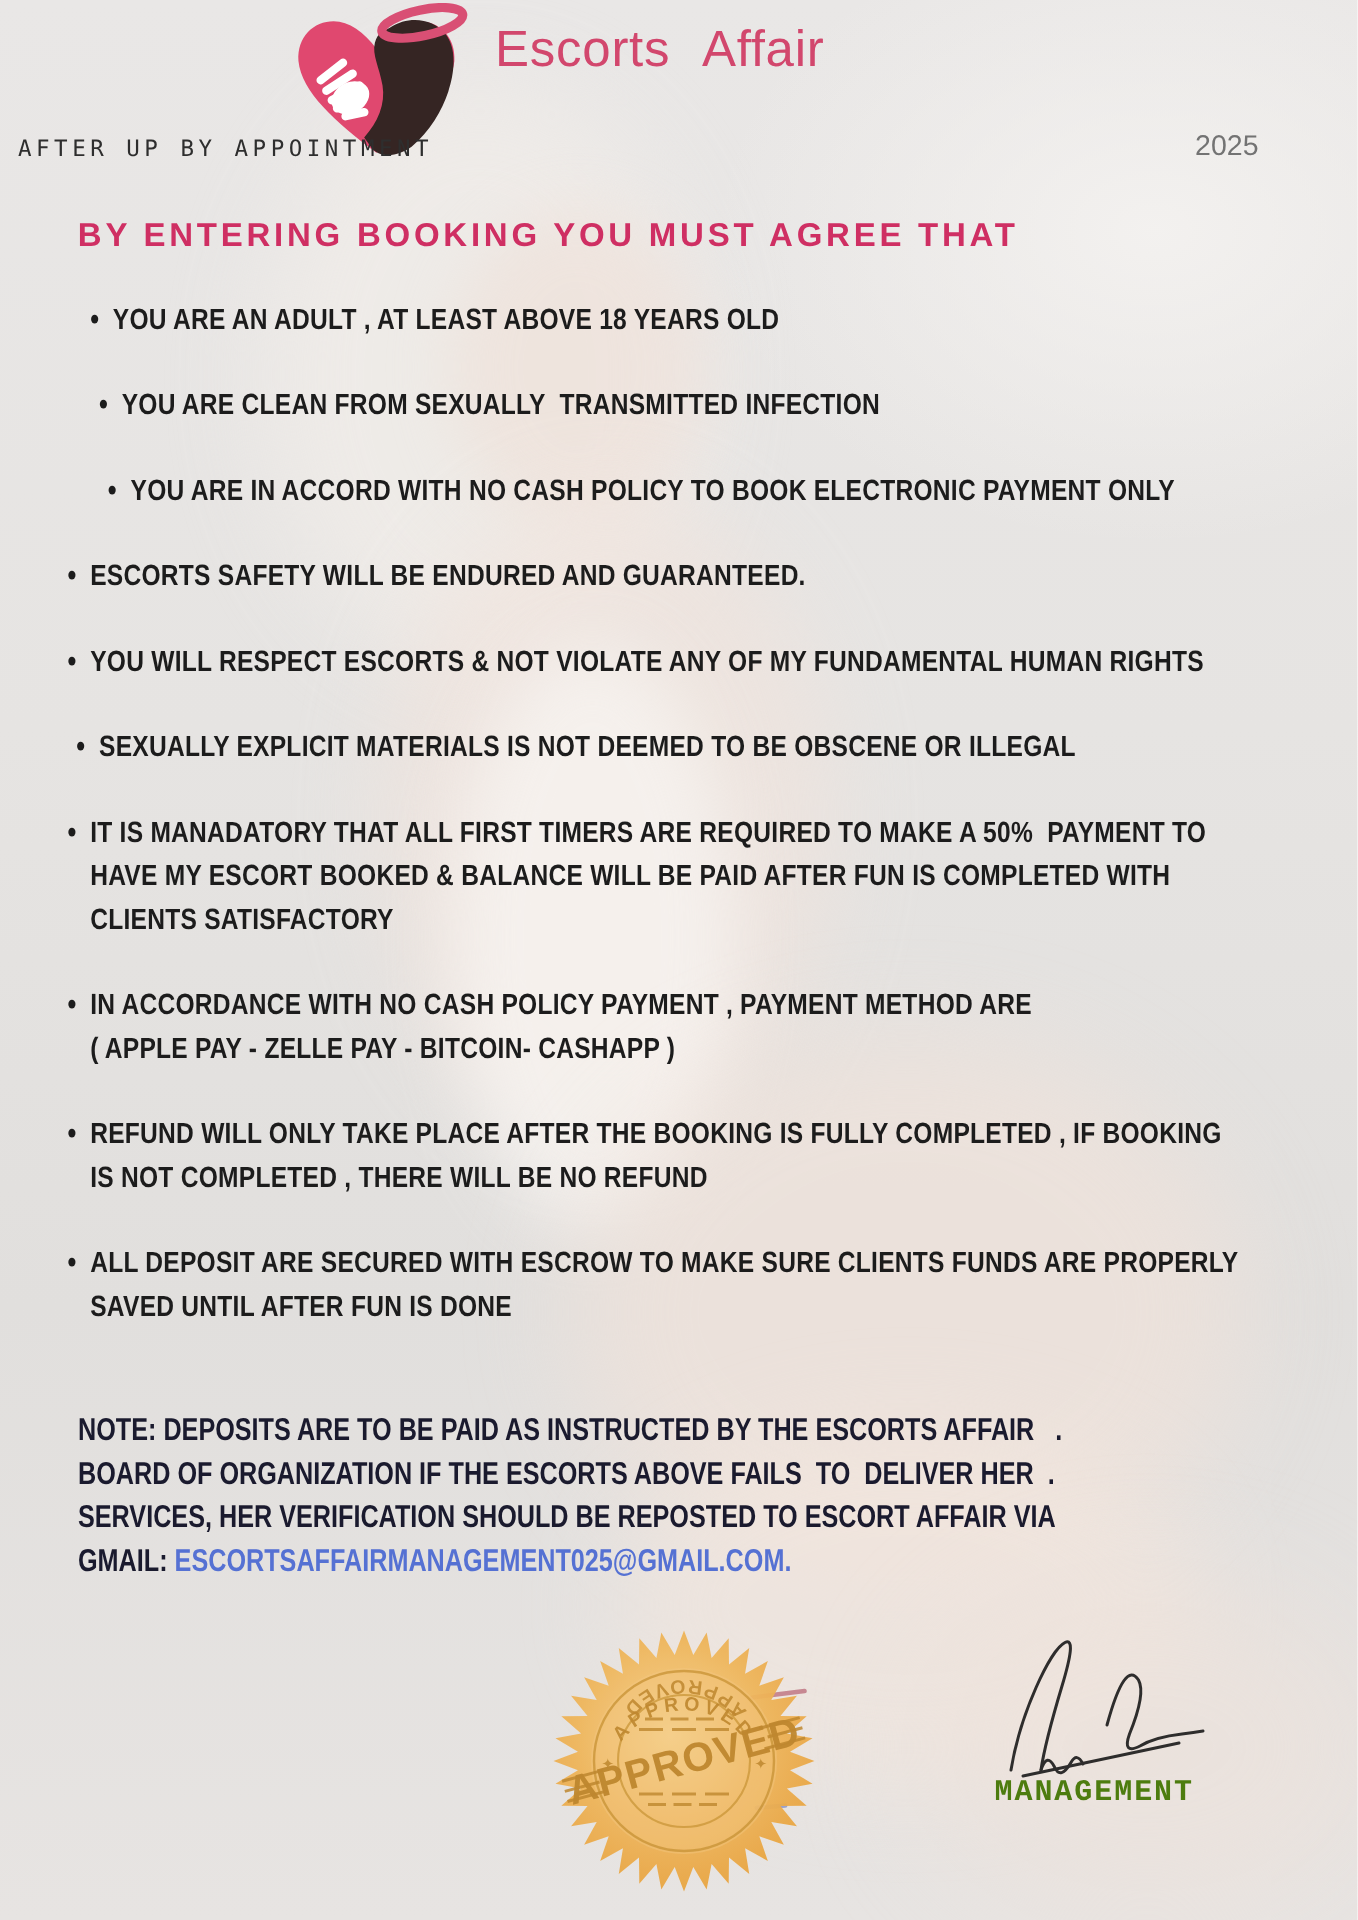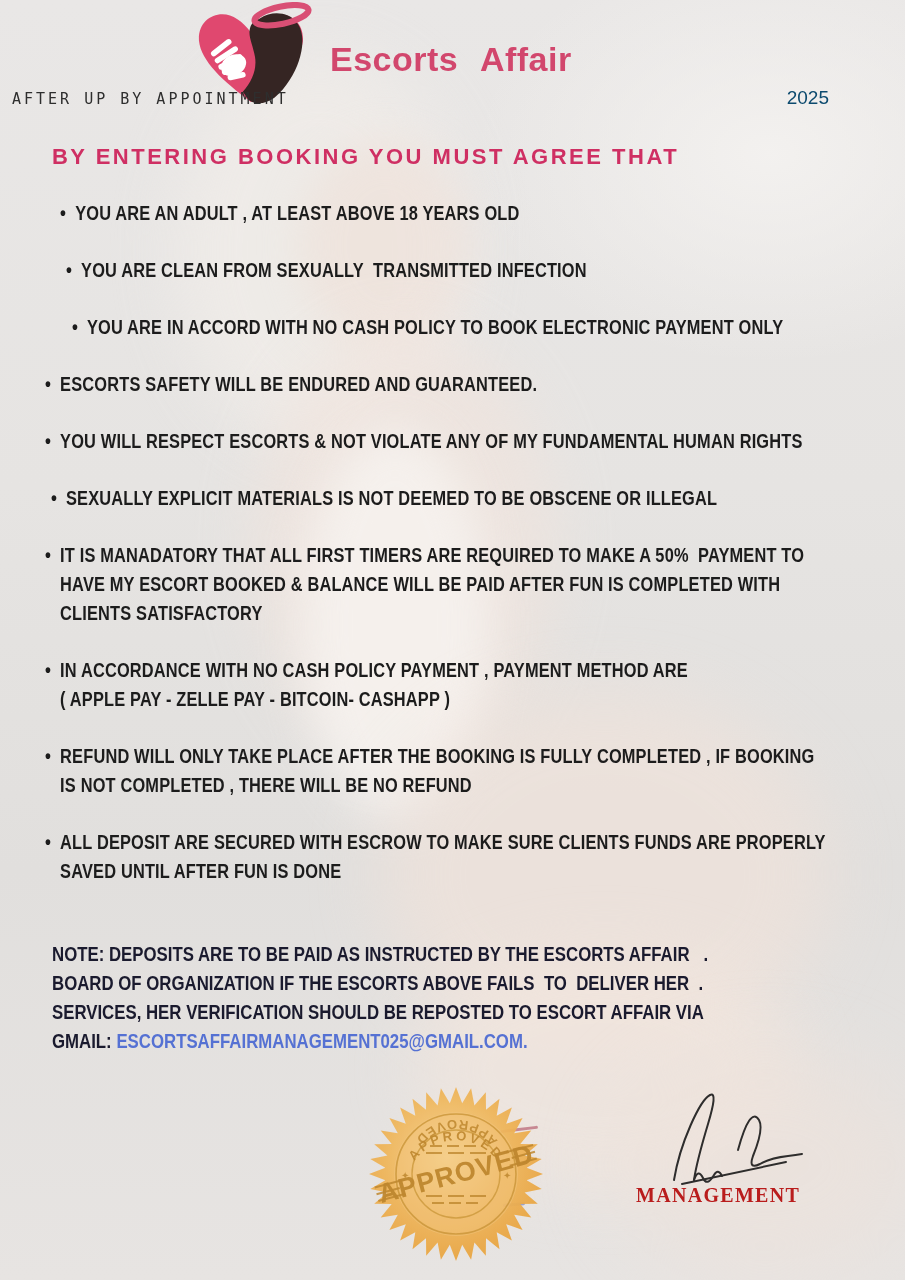--- a/index.html
+++ b/index.html
@@ -21,30 +21,30 @@
   .b-hip    {left:380px;top:690px; width:450px;height:370px;background:#f2e3da;filter:blur(34px);opacity:.6;}
   .b-leg    {left:410px;top:950px; width:390px;height:240px;background:#f4e7de;filter:blur(30px);opacity:.55;}
   .b-hand   {left:610px;top:1050px;width:310px;height:230px;background:#efe2da;filter:blur(38px);opacity:.5;}
   .mark{position:absolute;border-radius:2px;}
   .mark-red {left:500px;top:1128px;width:38px;height:3px;background:#a12b45;transform:rotate(-7deg);opacity:.5;}
   .mark-blue{left:503px;top:1203px;width:22px;height:3px;background:#3f4fae;transform:rotate(-5deg);opacity:.45;}
 
   
   .logo{position:absolute;left:186px;top:2px;width:136px;height:106px;}
   .brand{
-    position:absolute;left:330px;top:40px;
-    font-size:34px;font-weight:700;letter-spacing:.5px;word-spacing:13px;
+    position:absolute;left:330px;top:14px;
+    font-size:34px;font-weight:400;letter-spacing:.5px;word-spacing:13px;
     color:#d2476d;
   }
   .tagline{
     position:absolute;left:12px;top:90px;
     font-family:"DejaVu Sans Mono",monospace;
     font-size:15px;letter-spacing:3px;color:#2e2e2e;
   }
-  .year{position:absolute;right:76px;top:87px;font-size:19px;color:#0c4a6e;}
+  .year{position:absolute;right:66px;top:87px;font-size:19px;color:#737373;}
 
   .heading{
     position:absolute;left:0;top:144px;width:731px;text-align:center;
     font-size:22px;font-weight:700;letter-spacing:2.5px;color:#cf2f63;
   }
 
   
   .terms{
     position:absolute;left:45px;top:199px;width:1010px;
     transform:scaleX(.84);transform-origin:left top;
@@ -65,23 +65,23 @@
   }
   .note .email{color:#5571d3;}
 
   
   .stamp{position:absolute;left:368px;top:1086px;width:176px;height:176px;opacity:.95;}
   .stamp text{font-family:"Liberation Sans",sans-serif;}
 
   
   .sig{position:absolute;left:660px;top:1088px;width:160px;height:100px;}
   .sig-label{
-    position:absolute;left:636px;top:1184px;
-    font-family:Liberation Serif, serif;font-weight:700;
-    font-size:20px;letter-spacing:1.3px;color:#b91c1c;
+    position:absolute;left:663px;top:1184px;
+    font-family:Liberation Mono, monospace;font-weight:700;
+    font-size:20px;letter-spacing:1.3px;color:#4d7c0f;
   }
 </style>
 </head>
 <body>
 
 <div class="bgfig">
   <div class="blob b-hair"></div>
   <div class="blob b-face"></div>
   <div class="blob b-torso"></div>
   <div class="blob b-satin"></div>

